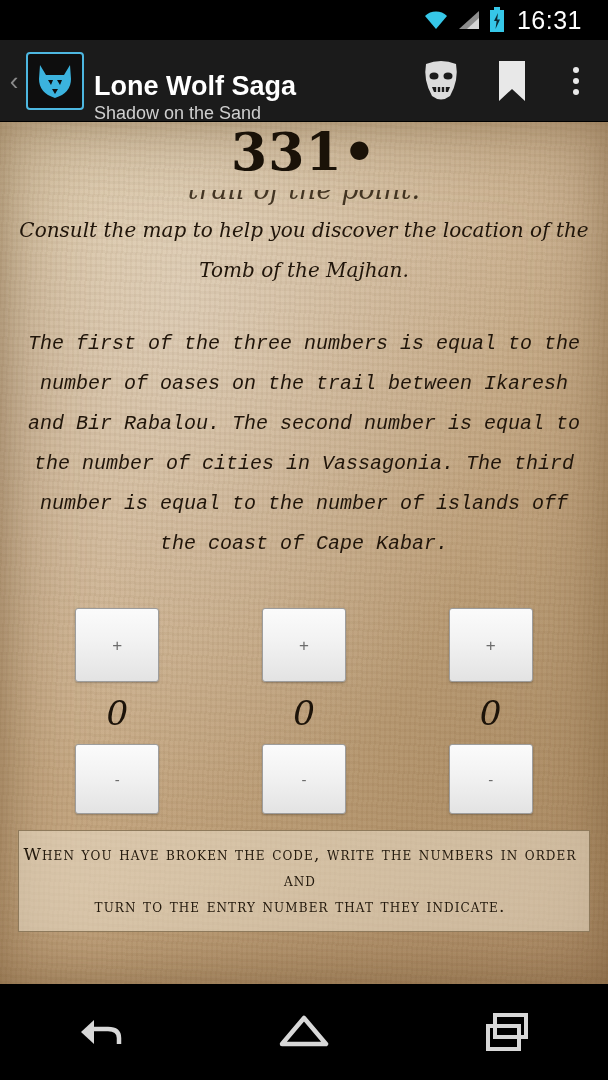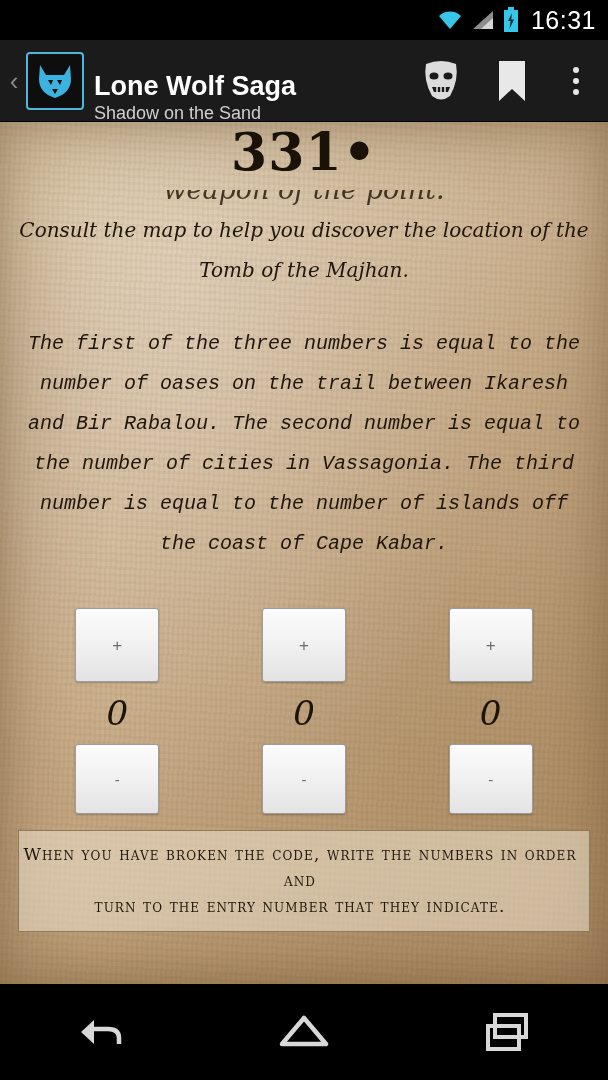--- a/index.html
+++ b/index.html
@@ -16,21 +16,21 @@
     background: #000;
   }
 
   
   .statusbar {
     height: 40px;
     background: #000;
     display: flex;
     align-items: center;
     justify-content: flex-end;
-    padding-right: 12px;
+    padding-right: 26px;
     gap: 8px;
   }
   .statusbar .clock {
     color: #fff;
     font-size: 25px;
     font-weight: 400;
     letter-spacing: 0.5px;
     padding-left: 4px;
   }
   .wifi-icon { width: 26px; height: 22px; position: relative; }
@@ -265,21 +265,21 @@
           <i></i>
           <i></i>
           <i></i>
         </span>
     </span>
   </div>
 
   <div class="content">
     <div class="page-inner">
       <div class="entry-number">331•</div>
-      <div class="clipped-line">weapon of the point.</div>
+      <div class="clipped-line">trail of the point.</div>
 
       <div class="body-text">
         <p>Consult the map to help you discover the location of the Tomb of the Majhan.</p>
         <p>The first of the three numbers is equal to the number of oases on the trail between Ikaresh and Bir Rabalou. The second number is equal to the number of cities in Vassagonia. The third number is equal to the number of islands off the coast of Cape Kabar.</p>
       </div>
 
       <div class="counters">
         <div class="counter">
           <div class="step-btn plus">+</div>
           <div class="counter-value">0</div>

